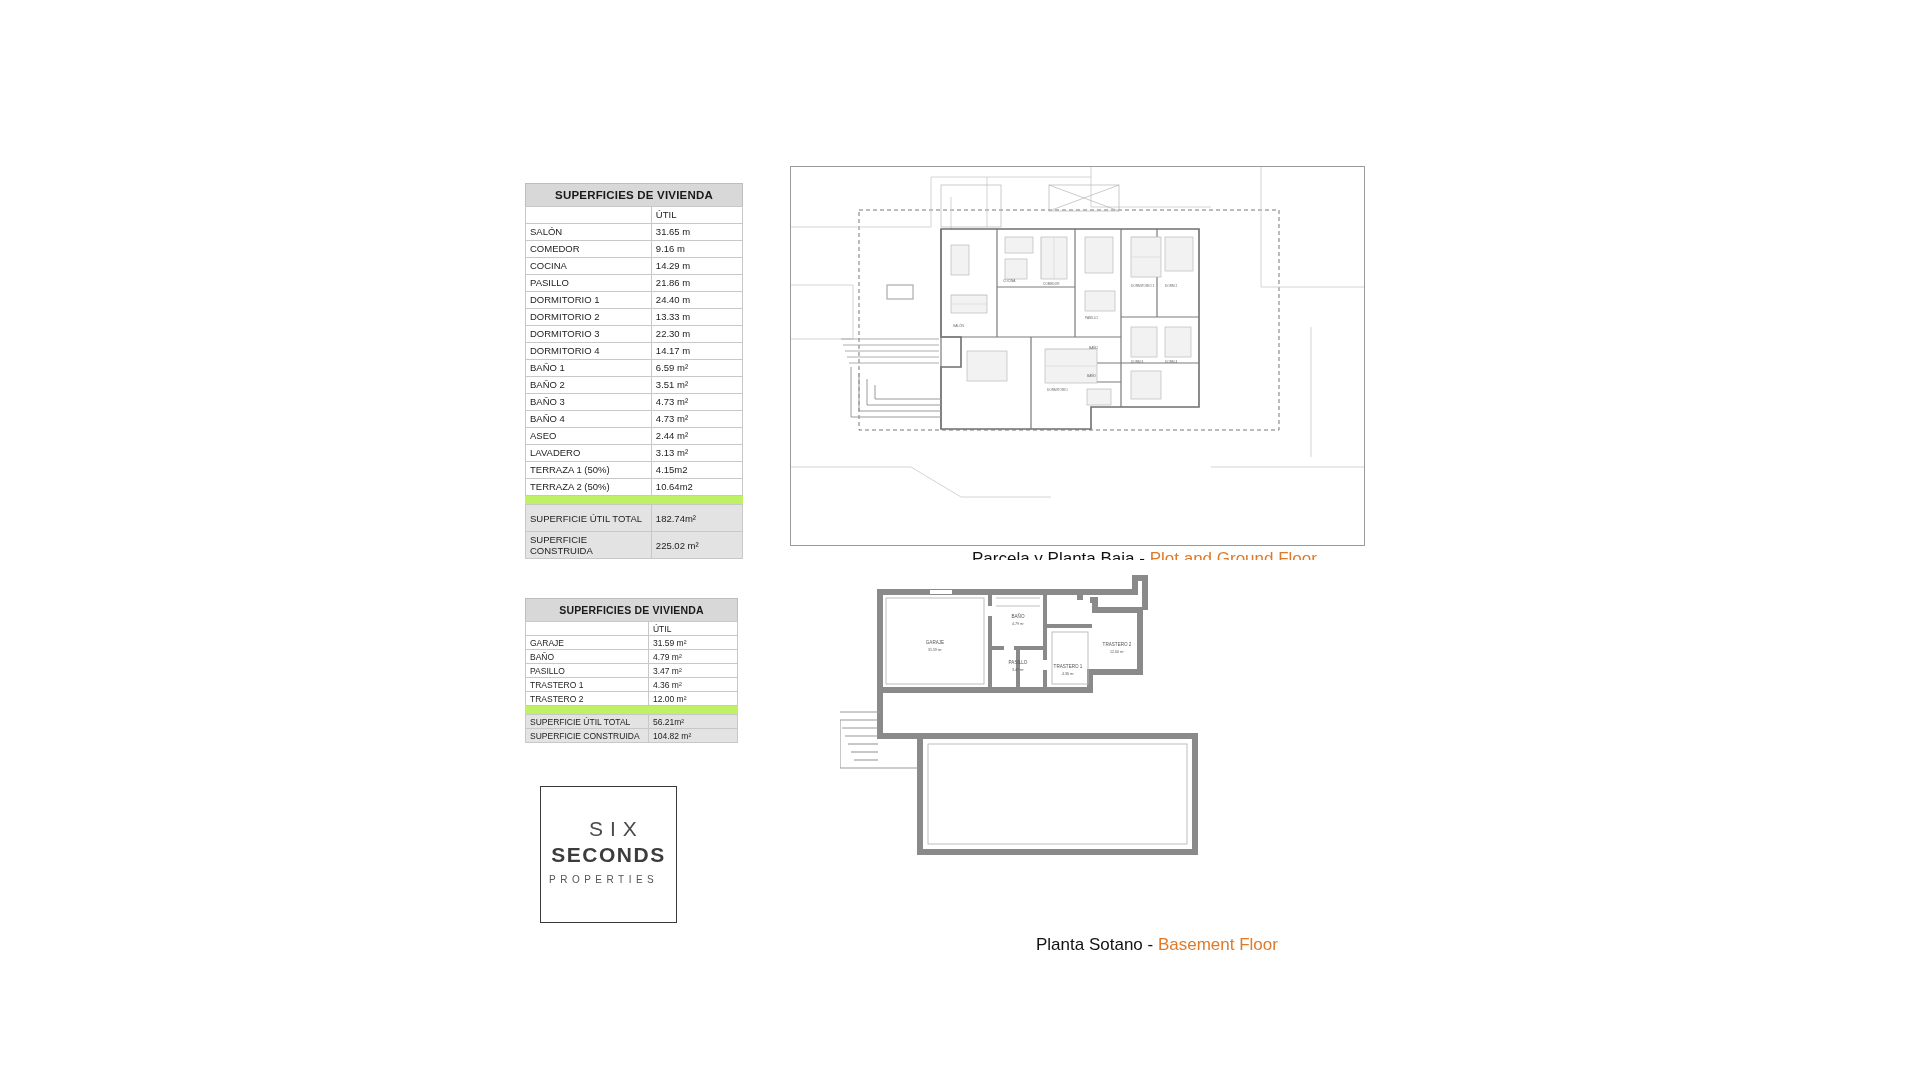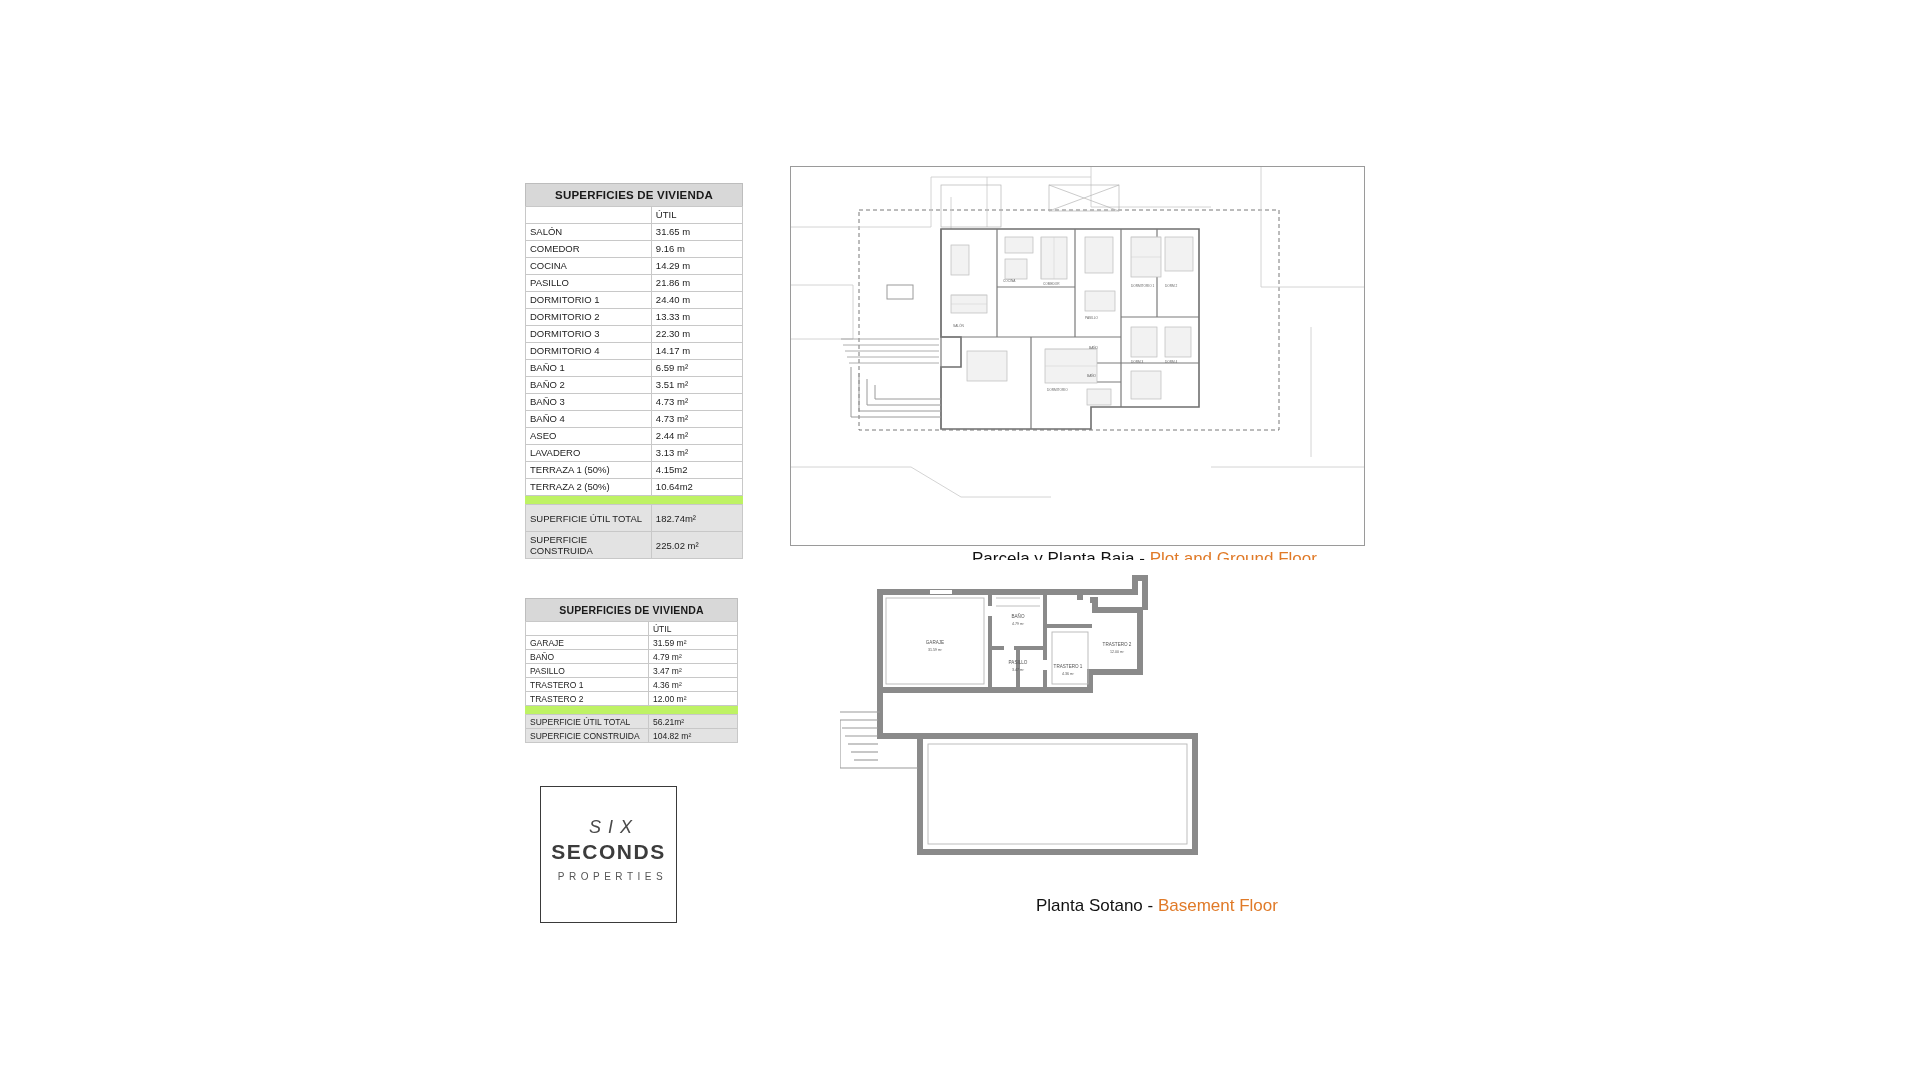--- a/index.html
+++ b/index.html
@@ -79,26 +79,25 @@
   #logo {
     position: absolute;
     left: 540px;
     top: 786px;
     width: 137px;
     height: 137px;
     border: 1.5px solid #3a3a3a;
     box-sizing: border-box;
   }
   .logo-six {
-    font-size: 18px;
+    font-size: 21px;
     letter-spacing: 7px;
     color: #4a4a4a;
     font-family: "Liberation Sans", sans-serif;
     margin-left: 48px;
-    font-style: italic;
   }
   .logo-seconds {
     font-size: 21px;
     letter-spacing: 1.5px;
     color: #3c3c3c;
     font-weight: 700;
     margin-top: 2px;
   }
   .logo-properties {
     font-size: 10px;
@@ -131,21 +130,21 @@
   }
   #caption-ground { left: 972px; top: 549px; }
 
   #basement-plan-wrap {
     position: absolute;
     left: 840px;
     top: 560px;
     width: 500px;
     height: 380px;
   }
-  #caption-basement { left: 1036px; top: 896px; }
+  #caption-basement { left: 1036px; top: 935px; }
 
   
   .marker-sq {
     position: absolute;
     width: 9px;
     height: 9px;
     background: #9a9a9a;
   }
 
   svg { display: block; }
@@ -282,21 +281,21 @@
           <td class="col-value">104.82 m²</td>
         </tr>
   </tbody>
     </table>
 </div>
 
 <div id="logo">
   <div style="position:absolute; left:0; top:30px; width:100%;">
     <div class="logo-six">SIX</div>
     <div class="logo-seconds" style="text-align:center;">SECONDS</div>
-    <div class="logo-properties" style="text-align:center;">PROPERTIES</div>
+    <div class="logo-properties" style="">PROPERTIES</div>
   </div>
 </div>
 
 <div id="ground-plan-frame">
   <svg width="575" height="380" viewBox="0 0 575 380">
     <rect x="0" y="0" width="575" height="380" fill="#ffffff"></rect>
 
     <rect x="68" y="43" width="420" height="220" fill="none" stroke="#555" stroke-width="0.8" stroke-dasharray="4 3"></rect>
 
     <g stroke="#c9c9c9" stroke-width="0.8" fill="none">

